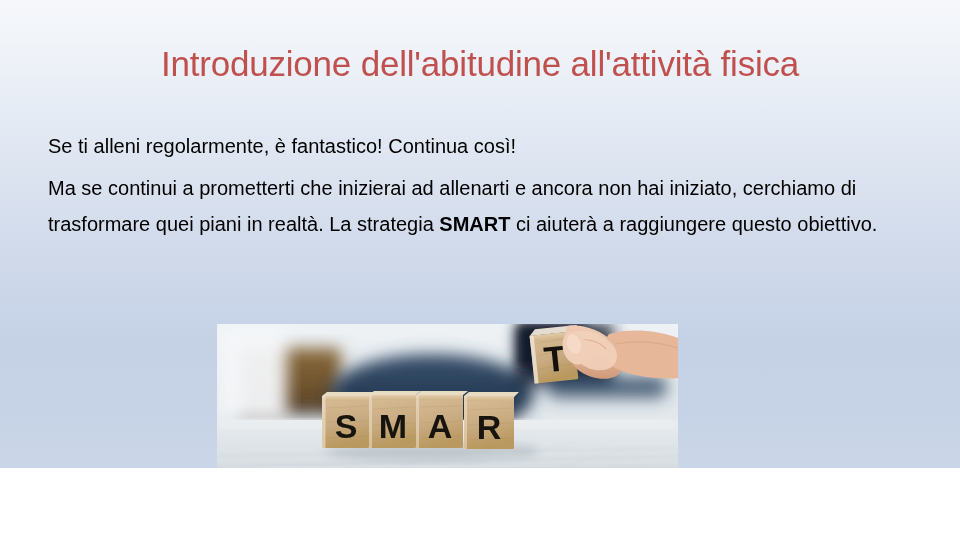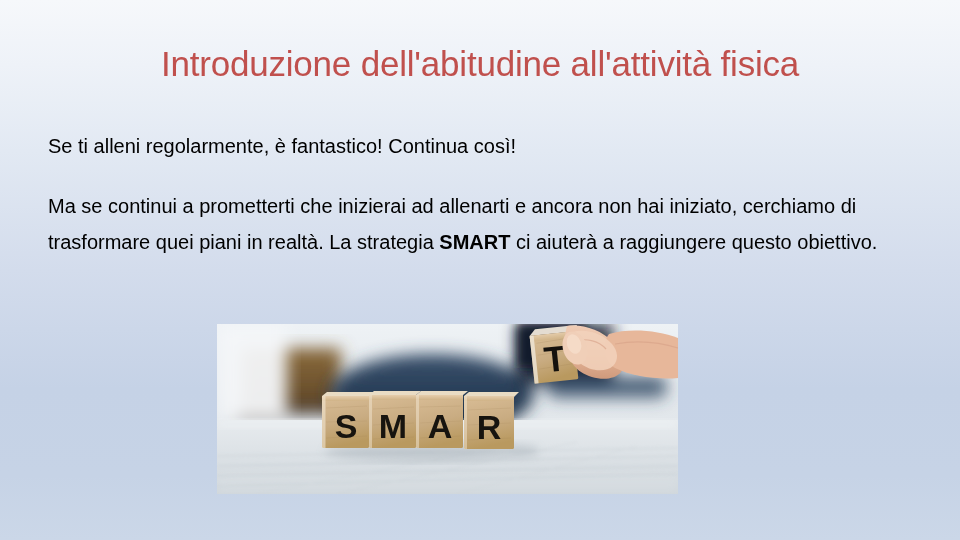--- a/index.html
+++ b/index.html
@@ -9,21 +9,21 @@
   body {
     width: 960px;
     height: 540px;
     overflow: hidden;
     font-family: "Liberation Sans", sans-serif;
   }
 
   #slide {
     position: relative;
     width: 960px;
-    height: 540px;
+    height: 468px;
     background: linear-gradient(to bottom,
         #f6f8fb 0%,
         #eef2f8 12%,
         #e2e9f3 28%,
         #d3dcec 50%,
         #c5d2e6 72%,
         #c6d3e6 88%,
         #cbd7e8 100%);
     overflow: hidden;
   }
@@ -51,21 +51,21 @@
     width: 866px;
     color: #000000;
     font-size: 20px;
     line-height: 36px;
     font-weight: 400;
   }
   .para {
     margin: 0 0 4px 0;
   }
   .para.p2 {
-    margin-top: 24px;
+    margin-top: 6px;
   }
   .smart {
     font-weight: bold;
   }
 
   
   #photo {
     position: absolute;
     left: 217px;
     top: 324px;

